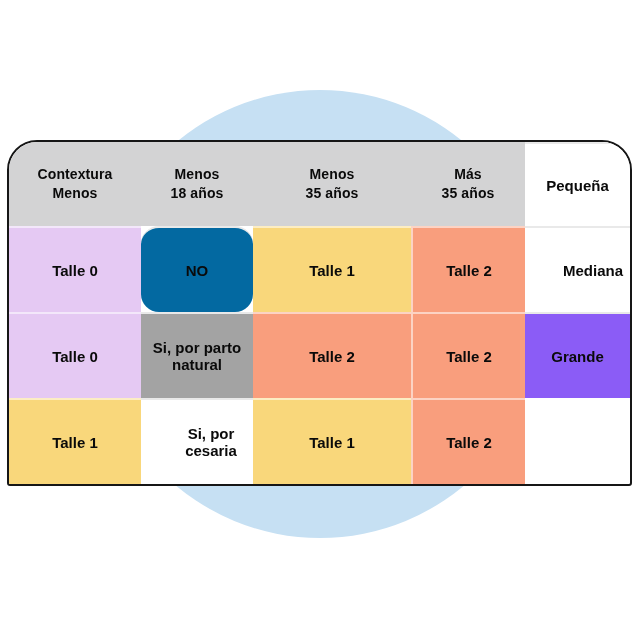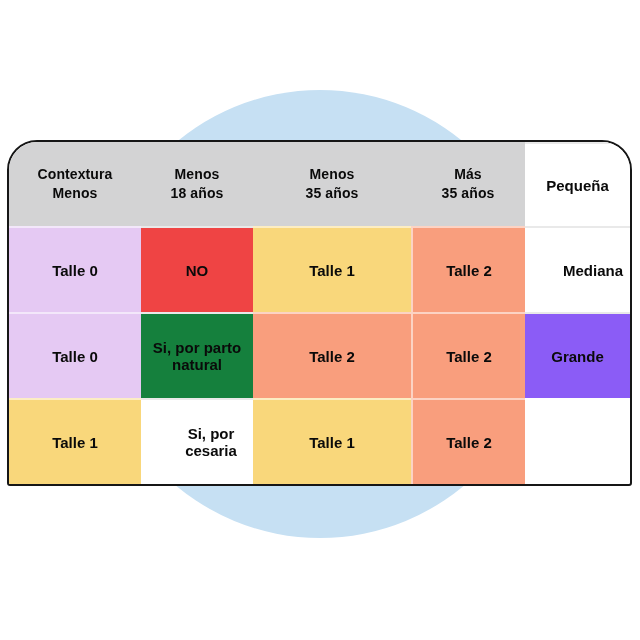--- a/index.html
+++ b/index.html
@@ -84,37 +84,37 @@
       <span class="ln">Más</span>
       <span class="ln">35 años</span>
     </div>
 
     <div class="cell data" style="background-color: rgb(255, 255, 255);">
       <span>Pequeña</span>
     </div>
     <div class="cell data tinted" style="background-color: rgb(229, 201, 243);">
       <span>Talle 0</span>
     </div>
-    <div class="cell data" style="background-color: #ef4444;">
+    <div class="cell data" style="background-color: #0369a1; border-radius: 18px;">
       <span>NO</span>
     </div>
     <div class="cell data tinted" style="background-color: rgb(249, 215, 123);">
       <span>Talle 1</span>
     </div>
     <div class="cell data tinted vline" style="background-color: rgb(249, 158, 125);">
       <span>Talle 2</span>
     </div>
 
     <div class="cell data" style="background-color: rgb(255, 255, 255); padding-left: 35px;">
       <span>Mediana</span>
     </div>
     <div class="cell data tinted" style="background-color: rgb(229, 201, 243);">
       <span>Talle 0</span>
     </div>
-    <div class="cell data" style="background-color: #15803d;">
+    <div class="cell data" style="background-color: #a3a3a3;">
       <span>Si, por parto natural</span>
     </div>
     <div class="cell data tinted" style="background-color: rgb(249, 158, 125);">
       <span>Talle 2</span>
     </div>
     <div class="cell data tinted vline" style="background-color: rgb(249, 158, 125);">
       <span>Talle 2</span>
     </div>
 
     <div class="cell data" style="background-color: #8b5cf6;">

